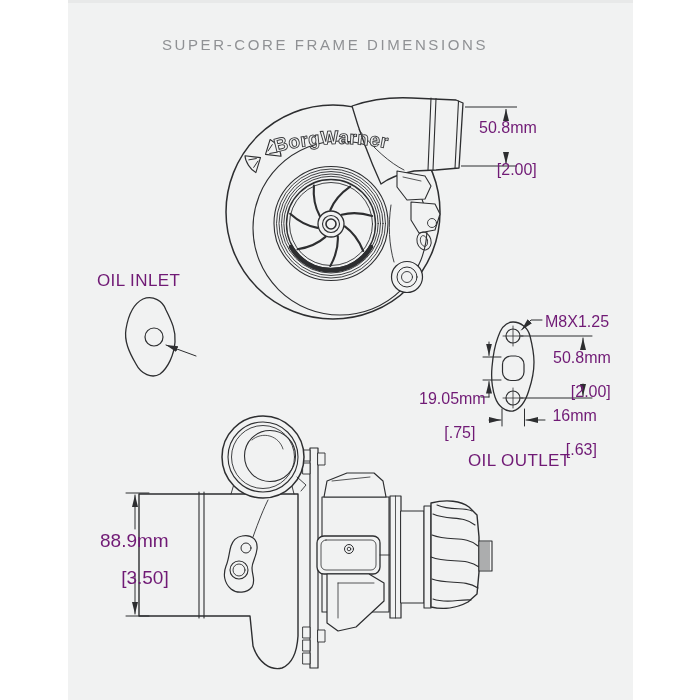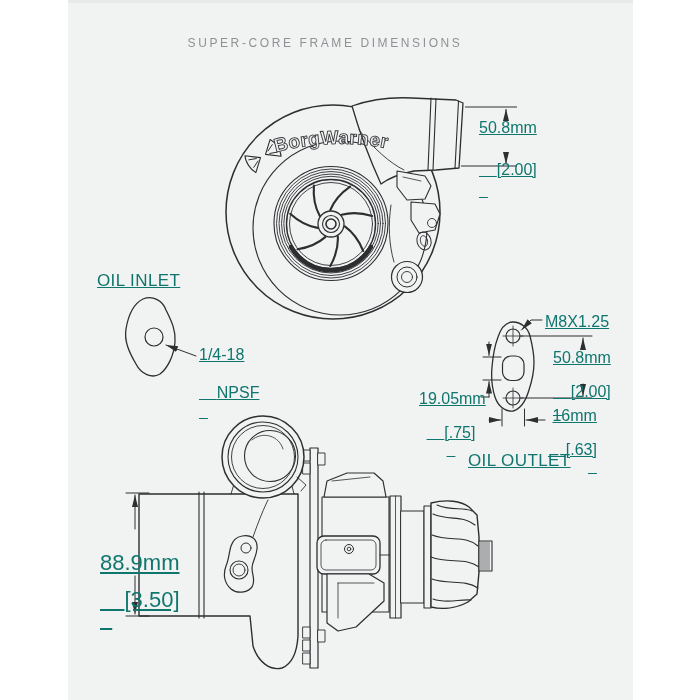--- a/index.html
+++ b/index.html
@@ -1,25 +1,25 @@
 <!DOCTYPE html>
 <html><head>
 <meta charset="utf-8">
 <style>
   html,body{margin:0;padding:0;}
   body{width:700px;height:700px;background:#ffffff;font-family:"Liberation Sans",sans-serif;}
   #stage{position:relative;width:700px;height:700px;overflow:hidden;}
   .panel{position:absolute;left:68px;top:0;width:565px;height:700px;background:#f1f2f2;border-top:3px solid #e8e9e9;box-sizing:border-box;}
   svg{position:absolute;left:0;top:0;}
-  .lbl{position:absolute;color:#0f766e;white-space:pre;text-decoration:underline;}
+  .lbl{position:absolute;color:#701a75;white-space:pre;}
   .title{position:absolute;left:0;top:36px;width:650px;text-align:center;
-         font-size:12px;letter-spacing:2.6px;color:#8f9194;font-weight:400;}
+         font-size:15px;letter-spacing:2.6px;color:#8f9194;font-weight:400;}
   .dim{font-size:16px;line-height:21px;}
   .dim-tight{font-size:16px;line-height:17px;}
-  .big{font-size:22px;line-height:18.5px;margin-top:22px;}
+  .big{font-size:19px;line-height:18.5px;}
   .section{font-size:17px;letter-spacing:0.4px;}
 </style>
 </head>
 <body>
 
 <div id="stage">
   <div class="panel"></div>
 
   <svg width="700" height="700" viewBox="0 0 700 700" xmlns="http://www.w3.org/2000/svg" xmlns:xlink="http://www.w3.org/1999/xlink">
     <defs>
@@ -192,23 +192,20 @@
   </svg>
 
   <div class="title">SUPER-CORE FRAME DIMENSIONS</div>
 
   <div class="lbl dim" style="left:479px;top:117px;"><span>50.8mm</span><br>
     <span>[2.00]</span>
   </div>
 
   <div class="lbl section" style="left:97px;top:271px;">OIL INLET</div>
 
-  <div class="lbl dim" style="left:199px;top:345px;line-height:19px;"><span>1/4-18</span><br>
-    <span>NPSF</span>
-  </div>
 
   <div class="lbl dim" style="left:545px;top:311px;text-align:right;">M8X1.25</div>
 
   <div class="lbl dim-tight" style="left:553px;top:349px;"><span>50.8mm</span><br>
     <span>[2.00]</span>
   </div>
 
   <div class="lbl dim-tight" style="left:419px;top:390px;width:64px;text-align:center;"><span>19.05mm</span><br>
     <span>[.75]</span>
   </div>

